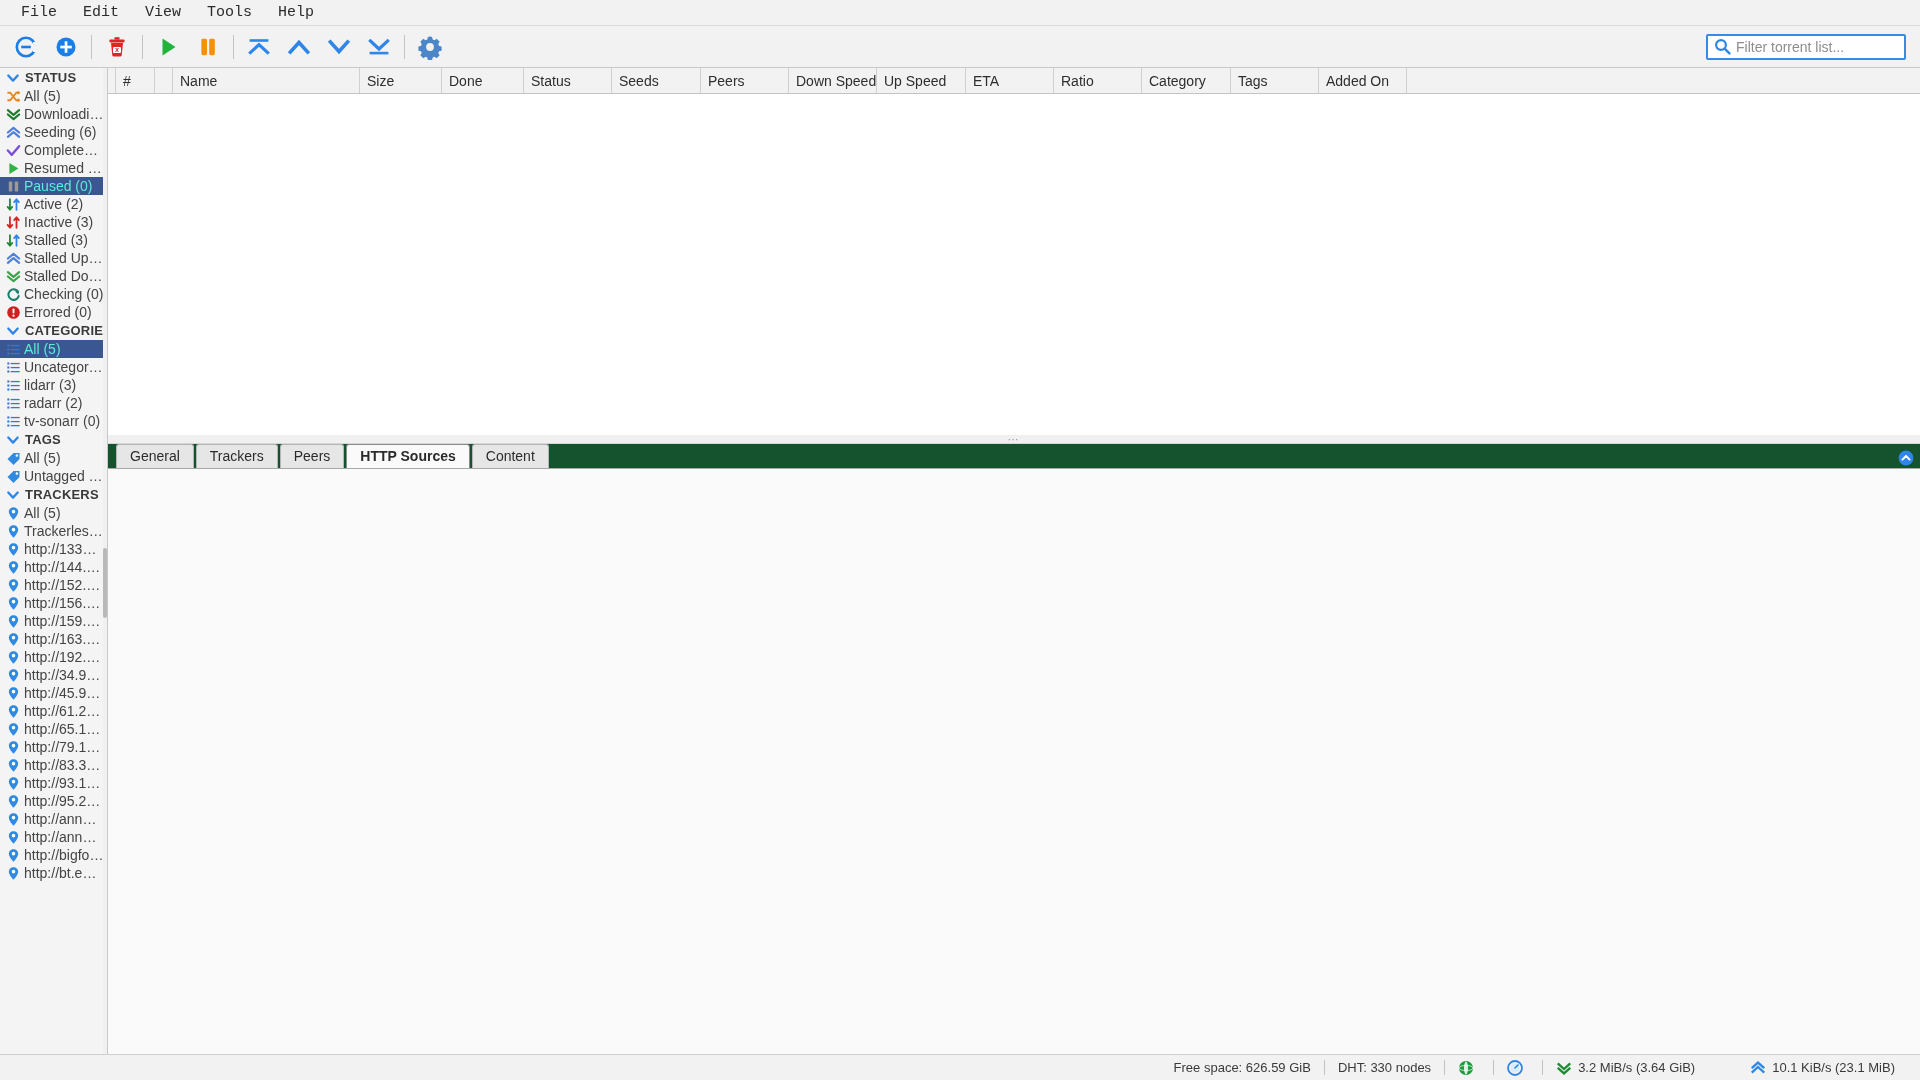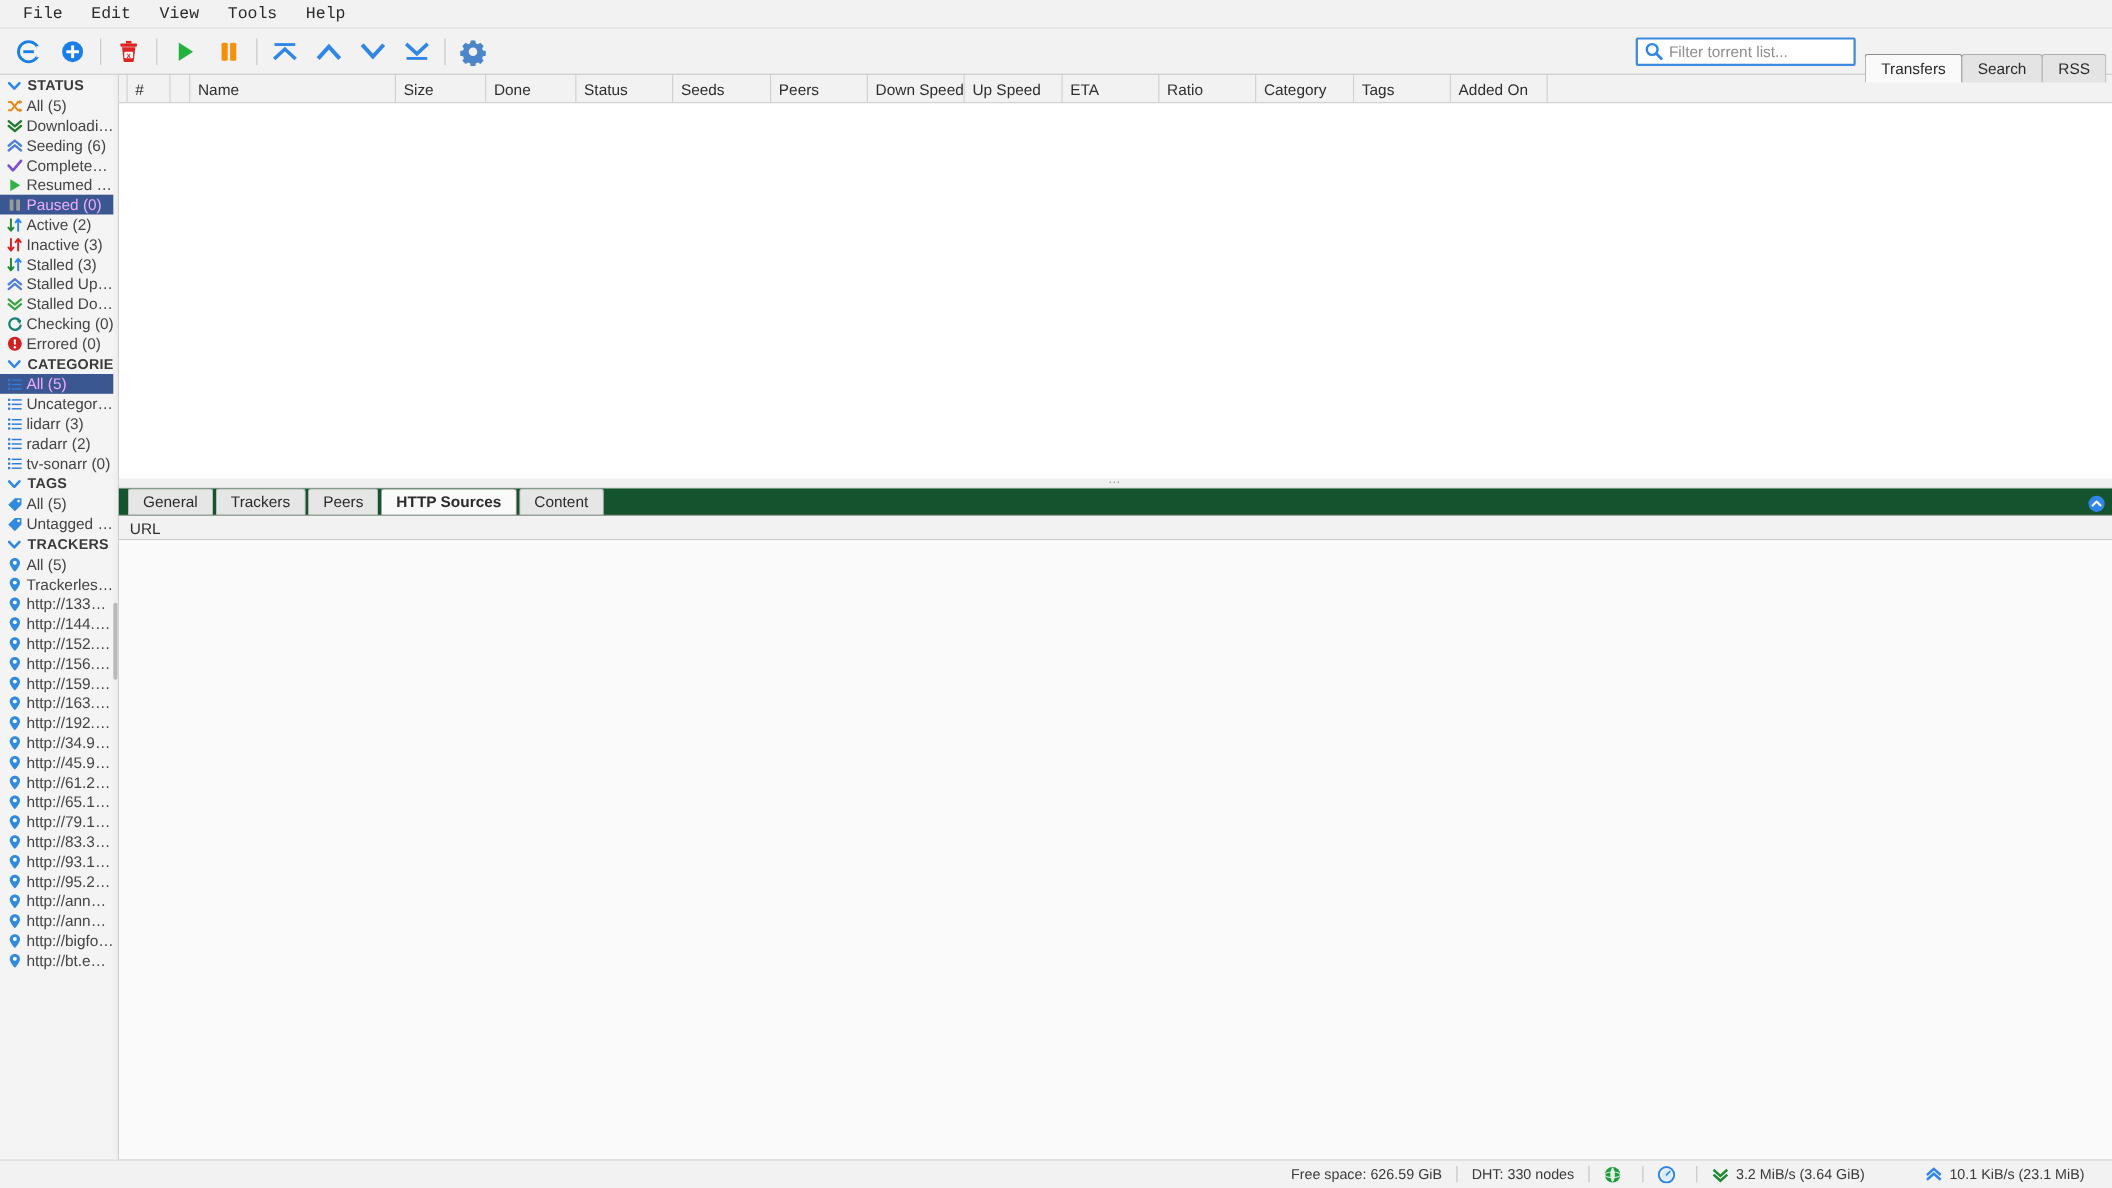--- a/index.html
+++ b/index.html
@@ -107,21 +107,21 @@
     display: flex; align-items: center; height: 18px;
     padding-left: 4px; cursor: default; white-space: nowrap;
     color: #444; font-size: 14px;
   }
   .sb-item .ico { flex: 0 0 18px; display: flex; align-items: center; justify-content: center; }
   .sb-item .lbl {
     overflow: hidden; text-overflow: ellipsis; white-space: nowrap;
     padding-left: 2px; line-height: 18px;
   }
   .sb-item.selected { background: #3b5791; color: #ffffff; }
-  .sb-item.selected .lbl { color: #f0abfc; }
+  .sb-item.selected .lbl { color: #5eead4; }
 
   
   .mainpanel { flex: 1 1 auto; display: flex; flex-direction: column; min-width: 0; background: #fff; }
 
   .torrent-table { flex: 0 0 auto; display: flex; flex-direction: column; background: #ffffff; }
   .th-row { display: flex; height: 26px; background: #f2f2f2; border-bottom: 1px solid #c4c4c4; }
   .th {
     border-right: 1px solid #d0d0d0;
     display: flex; align-items: center;
     padding-left: 7px; font-size: 14px; color: #2e2e2e;
@@ -272,25 +272,20 @@
       <div class="searchbox">
         <span class="mag">
           <svg width="17" height="17" viewBox="0 0 17 17">
             <circle cx="7" cy="7" r="4.9" fill="none" stroke="#2f86e8" stroke-width="2.2"></circle>
             <line x1="10.6" y1="10.6" x2="15.4" y2="15.4" stroke="#2f86e8" stroke-width="2.4" stroke-linecap="round"></line>
           </svg>
         </span>
         <input type="text" placeholder="Filter torrent list..." style="">
       </div>
 
-      <div class="maintabs">
-        <div class="maintab active">Transfers</div>
-        <div class="maintab">Search</div>
-        <div class="maintab">RSS</div>
-      </div>
     </div>
   </div>
 
   <div class="bodyrow">
 
     <div class="sidebar">
       <div class="sb-scroller" id="sb-scroller">
           <div class="sb-group">
             <span class="chev">
               <svg width="14" height="14" viewBox="0 0 16 16">
@@ -752,23 +747,20 @@
           <div class="dtab">Peers</div>
           <div class="dtab active">HTTP Sources</div>
           <div class="dtab">Content</div>
           <div class="collapse-btn">
             <svg width="16" height="16" viewBox="0 0 16 16">
               <circle cx="8" cy="8" r="7.4" fill="#2f86e8"></circle>
               <path d="M4.4 9.6 L8 6 L11.6 9.6" fill="none" stroke="#ffffff" stroke-width="1.9" stroke-linecap="round" stroke-linejoin="round"></path>
             </svg>
           </div>
         </div>
-        <div class="detail-header">
-          <span>URL</span>
-        </div>
         <div class="detail-body"></div>
       </div>
     </div>
   </div>
 
   <div class="statusbar">
     <div class="sbitem">Free space: 626.59 GiB</div>
     <div class="sbsep"></div>
     <div class="sbitem">DHT: 330 nodes</div>
     <div class="sbsep"></div>

